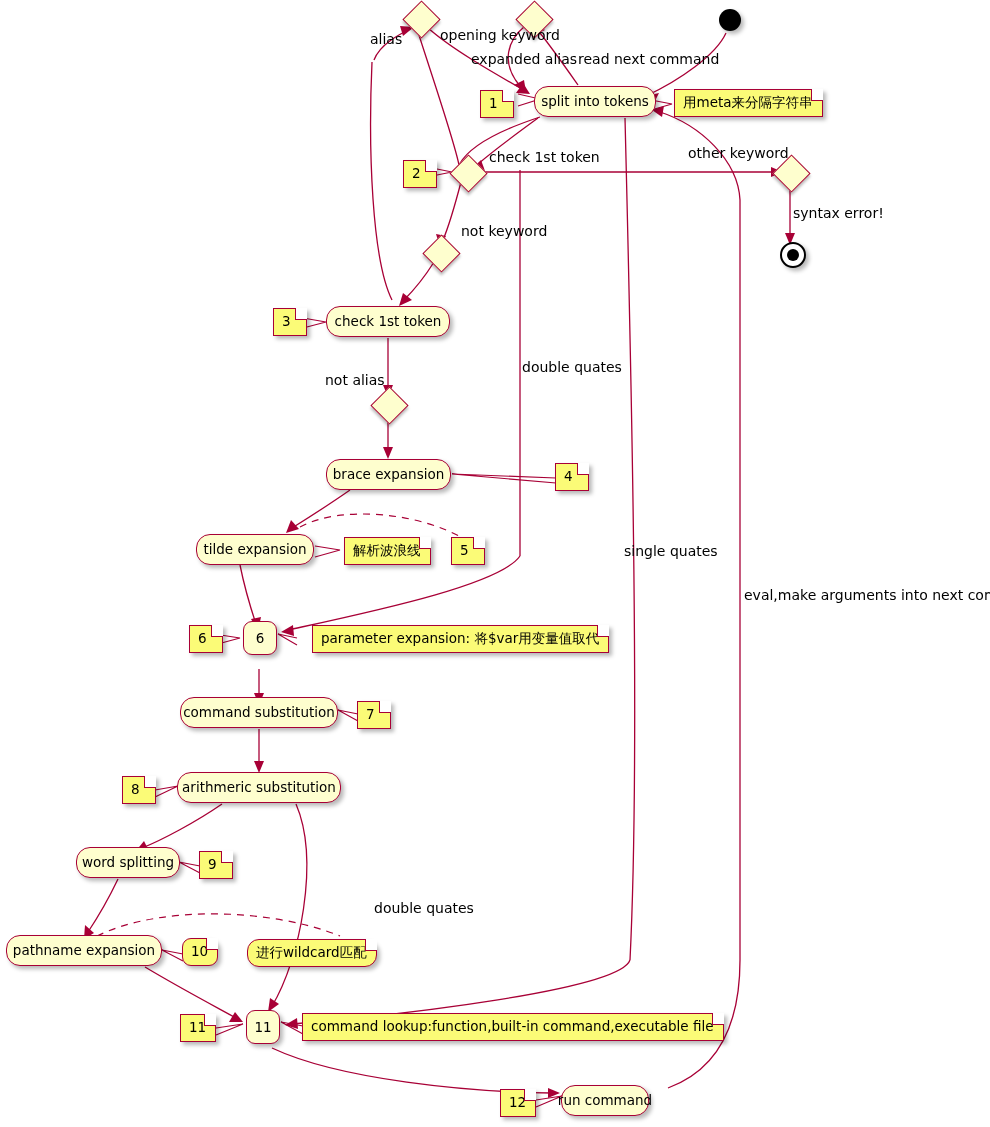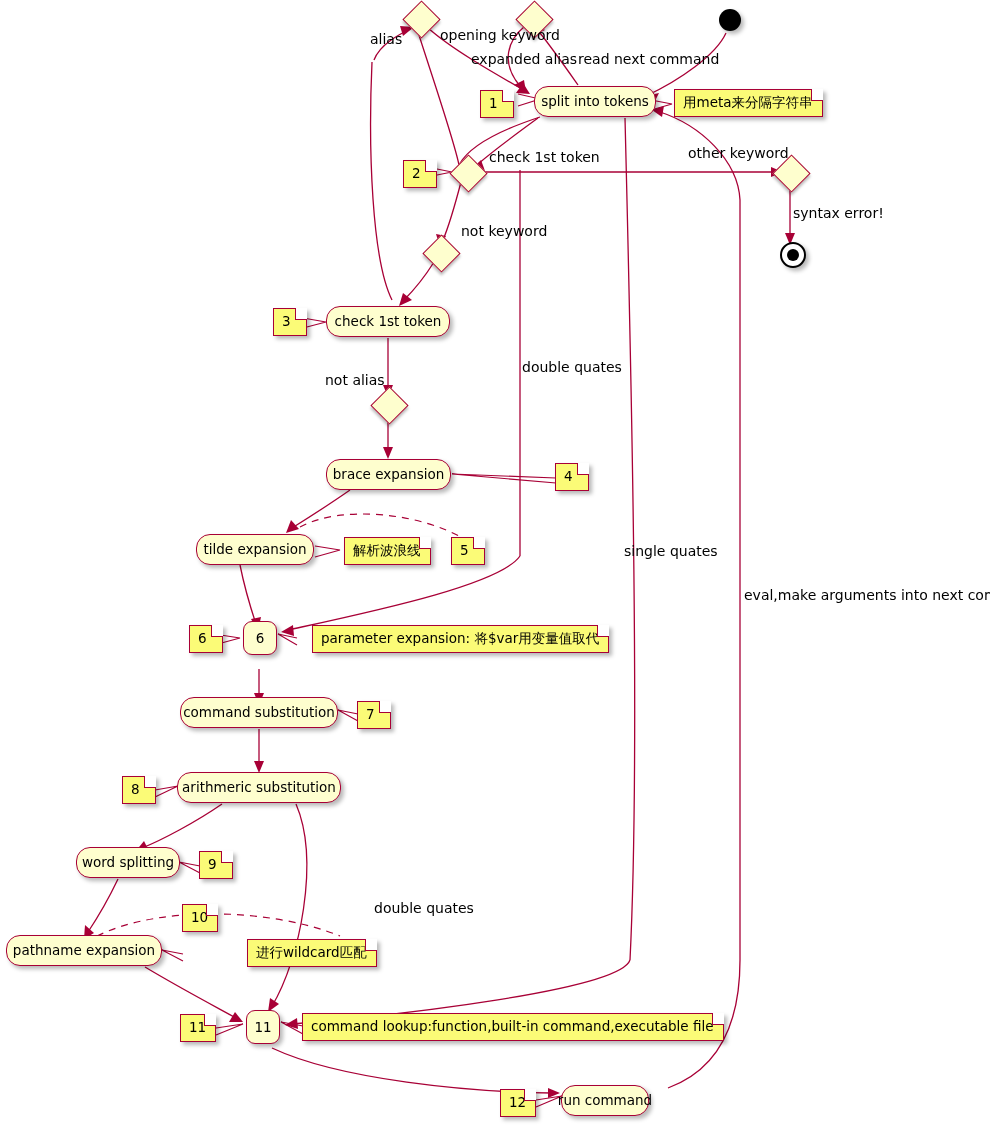--- a/index.html
+++ b/index.html
@@ -313,26 +313,26 @@
   <div class="note num" style="left:122px;top:776px;">
     <span>8</span>
     <span class="fold"></span>
   </div>
 
   <div class="note num" style="left:199px;top:851px;">
     <span>9</span>
     <span class="fold"></span>
   </div>
 
-  <div class="note num" style="left:182px;top:904px;">
+  <div class="note num" style="left:182px;top:938px;border-radius:9px;">
     <span>10</span>
     <span class="fold"></span>
   </div>
 
-  <div class="note" style="left:247px;top:939px;">
+  <div class="note" style="left:247px;top:939px;border-radius:12px;">
     <span>进行wildcard匹配</span>
     <span class="fold"></span>
   </div>
 
   <div class="note num" style="left:180px;top:1014px;">
     <span>11</span>
     <span class="fold"></span>
   </div>
 
   <div class="note" style="left:302px;top:1013px;">

